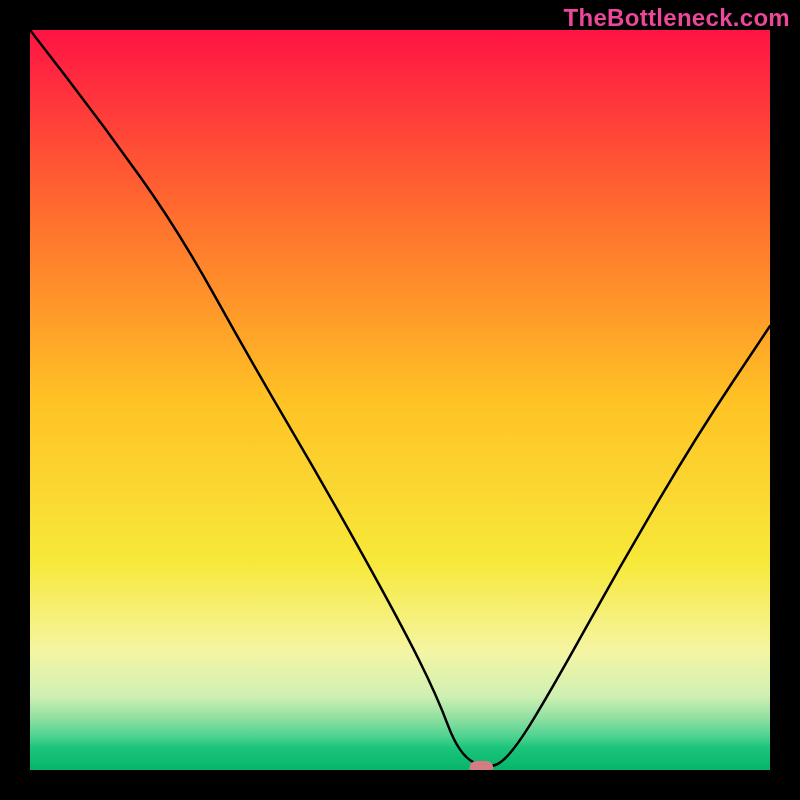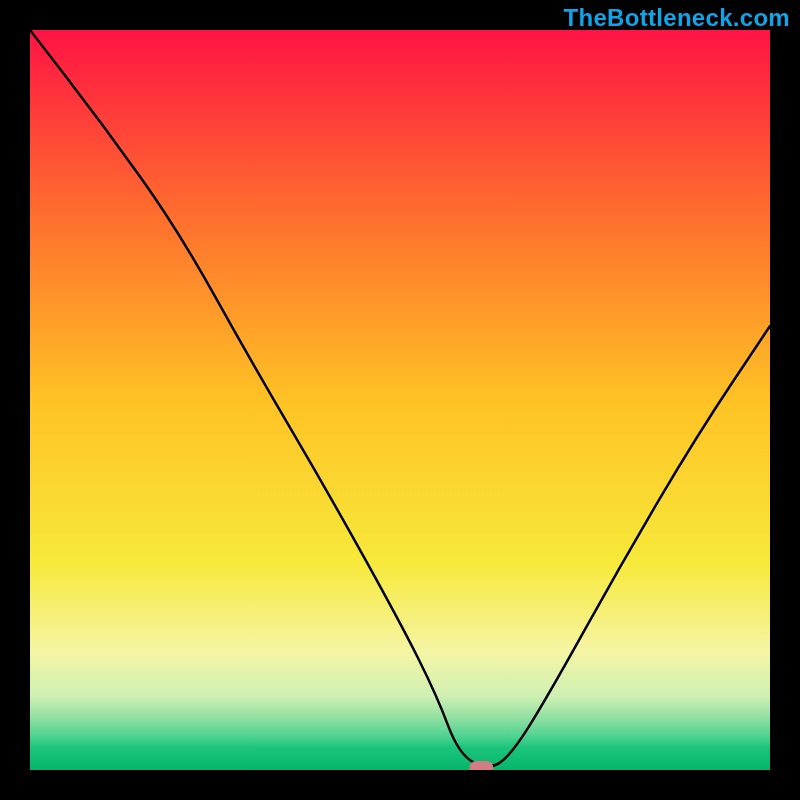--- a/index.html
+++ b/index.html
@@ -13,21 +13,21 @@
   .outer {
     width: 800px;
     height: 800px;
     background: #000000;
     position: relative;
   }
   .watermark {
     position: absolute;
     top: 4px;
     right: 10px;
-    color: #0ea5e9;
+    color: #ec4899;
     font-size: 24px;
     font-weight: 600;
     letter-spacing: 0.3px;
   }
   .plot {
     position: absolute;
     left: 30px;
     top: 30px;
     width: 740px;
     height: 740px;

